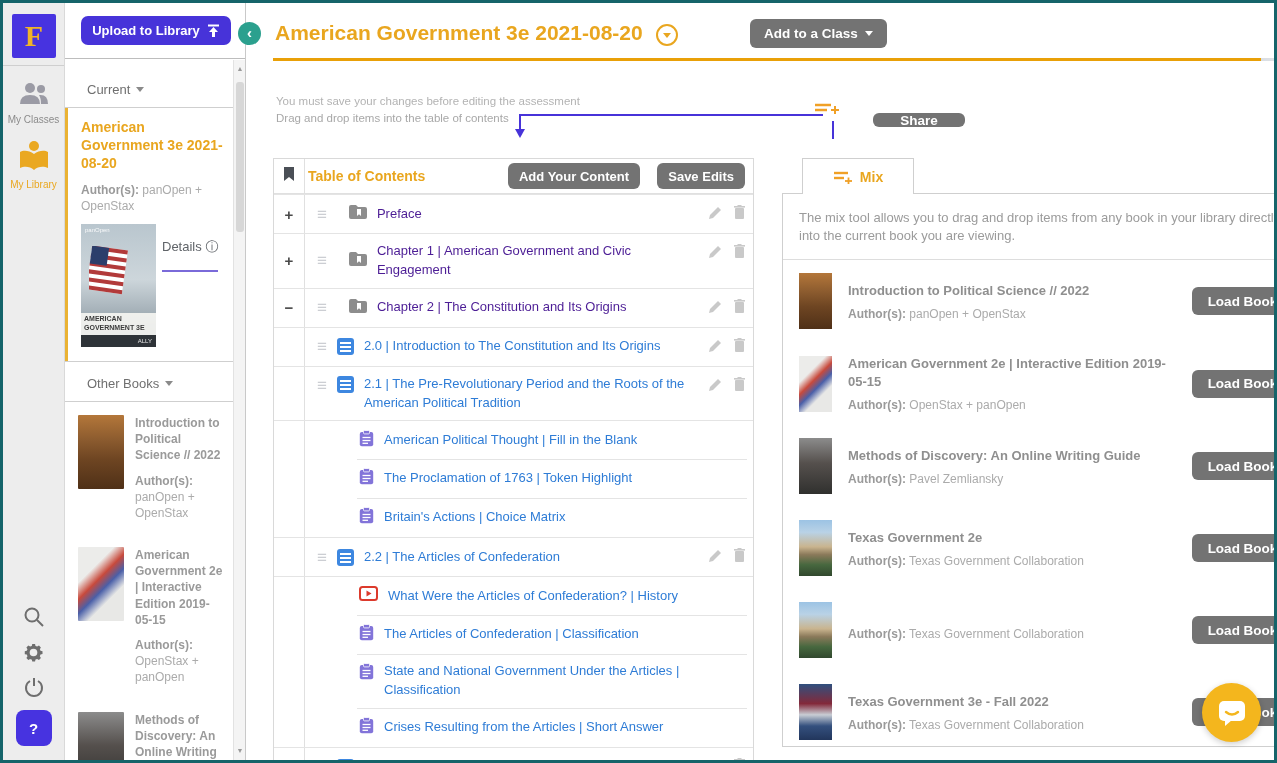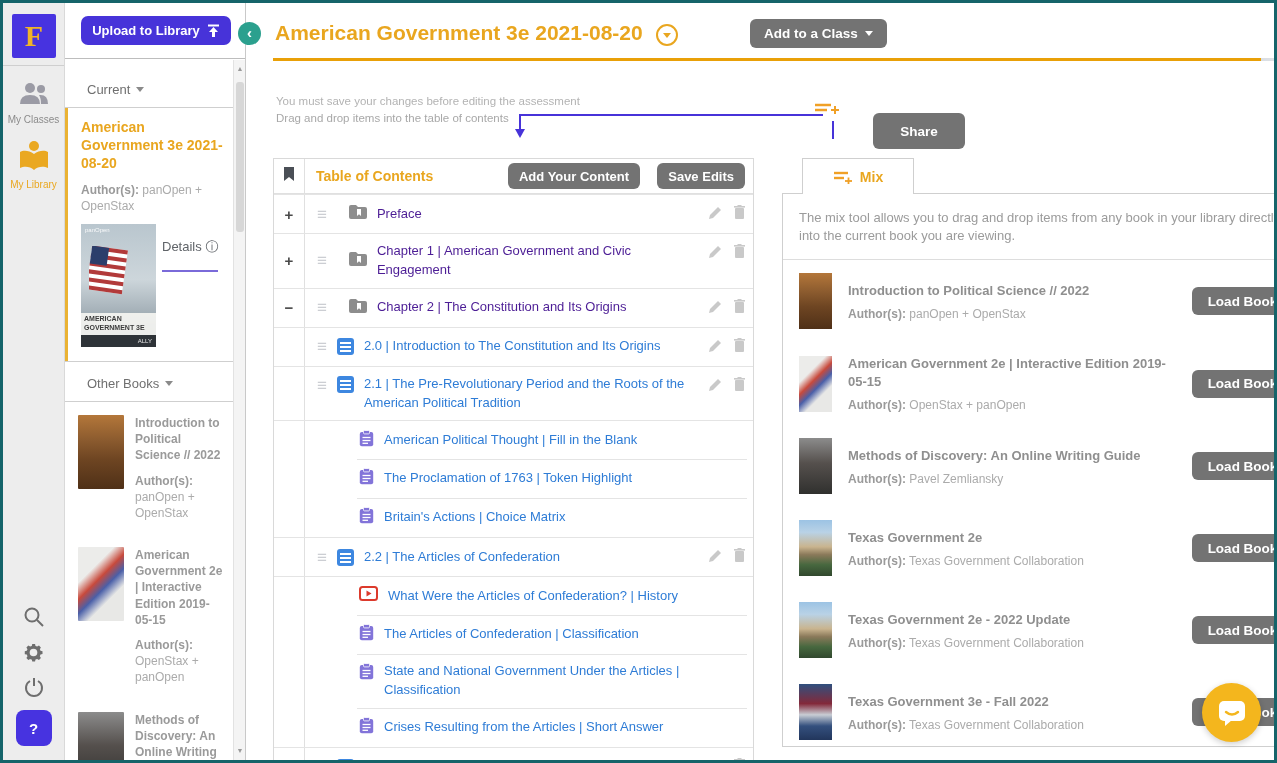--- a/index.html
+++ b/index.html
@@ -62,28 +62,28 @@
   .main-header::after { content:""; position:absolute; right:-70px; bottom:-3px; width:70px; height:3px; background:linear-gradient(90deg,#d9dde2,#f3f4f6); }
   .page-title { position:absolute; left:2px; top:18px; font-size:21px; font-weight:bold; color:#e9a61f; cursor:pointer; }
   .title-caret { position:absolute; left:383px; top:21px; width:22px; height:22px; border:2px solid #e9a61f; border-radius:50%; display:flex; align-items:center; justify-content:center; cursor:pointer; background:#fff; }
   .title-caret i { width:0; height:0; border-left:4px solid transparent; border-right:4px solid transparent; border-top:5px solid #e9a61f; }
   .btn { background:#737373; color:#fff; border:none; border-radius:6px; font-weight:bold; font-family:inherit; cursor:pointer; }
   .addclass-btn { position:absolute; left:477px; top:16px; height:29px; padding:0 14px; font-size:13.5px; display:flex; align-items:center; gap:7px; }
   .addclass-btn i { width:0; height:0; border-left:4px solid transparent; border-right:4px solid transparent; border-top:5px solid #fff; }
   .notice { position:absolute; left:29px; top:80px; font-size:11.5px; color:#b3b3b3;margin-top:12px; }
   .drag-hint { position:absolute; left:29px; top:109px; font-size:11.5px; color:#a8a8a8; }
   .hint-arrow { position:absolute; left:268px; top:96px; }
-  .share-btn { position:absolute; left:626px; top:110px; width:92px; height:36px; font-size:13.5px; }
+  .share-btn { position:absolute; left:626px; top:110px; width:92px; height:14px; font-size:13.5px; }
 
   
   .toc { position:absolute; left:26px; top:155px; width:481px; bottom:-2px; border:1px solid #d9d9d9; background:#fff; overflow:hidden; }
   .toc::before { content:""; position:absolute; left:30px; top:0; bottom:0; border-left:1px solid #e0e0e0; }
   .toc-head { position:relative; height:35px; border-bottom:1px solid #e0e0e0; display:flex; align-items:center; }
   .toc-head .bkm { width:30px; text-align:center; }
-  .toc-title { color:#e9a61f; font-weight:bold; font-size:14px; margin-left:12px; }
+  .toc-title { color:#e9a61f; font-weight:bold; font-size:14px; margin-left:4px; }
   .toc-head .btn.small { height:26px; font-size:13px; padding:0 11px; position:absolute; top:4px;margin-left:35px; }
   .btn-addcontent { right:113px; }
   .btn-saveedits { right:8px; }
   .trow { position:relative; display:flex; border-top:1px solid #e4e4e4; min-height:39px; }
   .trow:first-of-type { border-top:none; }
   .trow.inset { border-top:none; }
   .trow.inset::before { content:""; position:absolute; left:83px; right:6px; top:0; border-top:1px solid #e4e4e4; }
   .expcol { width:30px; flex:none; display:flex; align-items:center; justify-content:center; font-size:15px; font-weight:bold; color:#4a4a4a; }
   .expcol span { cursor:pointer; }
   .rowbody { flex:1; display:flex; align-items:center; padding:8px 52px 8px 13px; gap:10px; }
@@ -629,21 +629,20 @@
           <div class="mmeta">
             <div class="mtitle">Texas Government 2e</div>
             <div class="mauth"><b>Author(s):</b> <span>Texas Government Collaboration</span></div>
           </div>
           <button class="btn load-btn">Load Book</button>
         </div>
 
         <div class="mrow">
           <div class="mthumb th-tx"></div>
           <div class="mmeta">
-            <div class="mtitle">Texas Government 2e - 2022 Update</div>
             <div class="mauth"><b>Author(s):</b> <span>Texas Government Collaboration</span></div>
           </div>
           <button class="btn load-btn">Load Book</button>
         </div>
 
         <div class="mrow">
           <div class="mthumb th-tx3"></div>
           <div class="mmeta">
             <div class="mtitle">Texas Government 3e - Fall 2022</div>
             <div class="mauth"><b>Author(s):</b> <span>Texas Government Collaboration</span></div>

